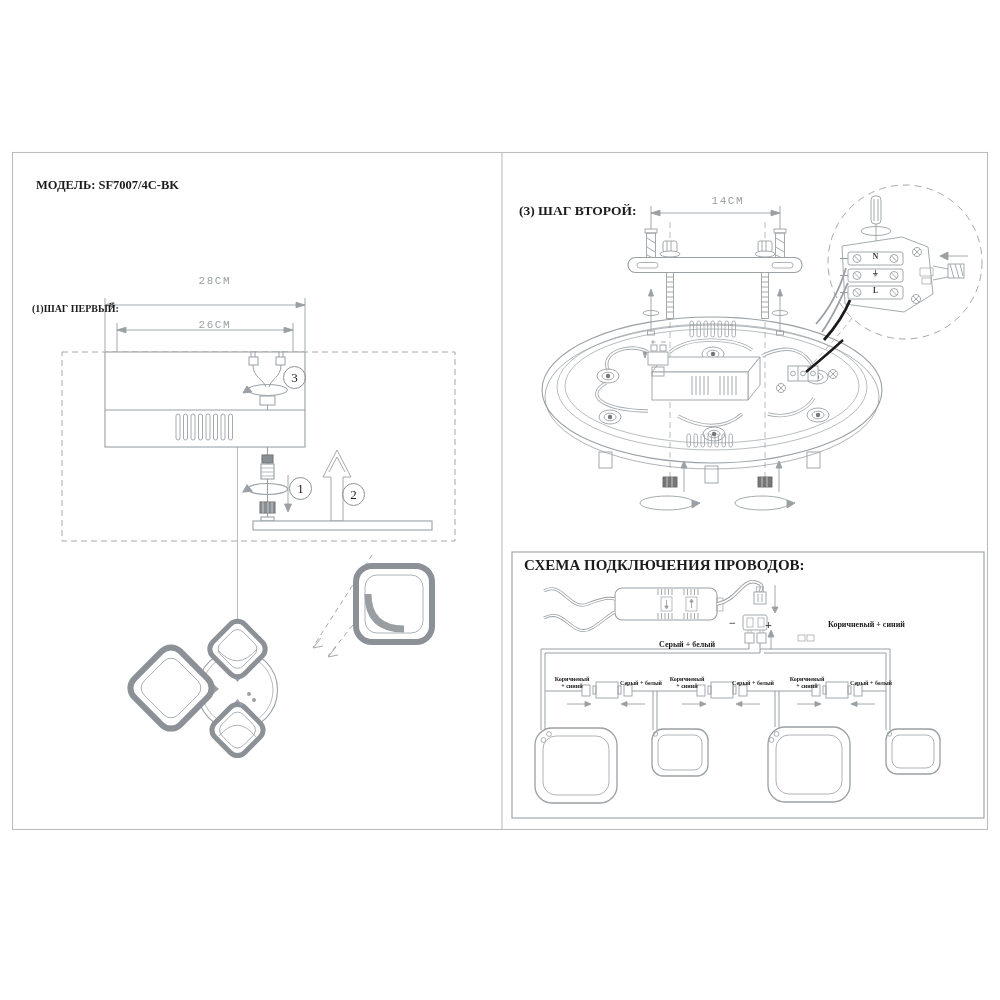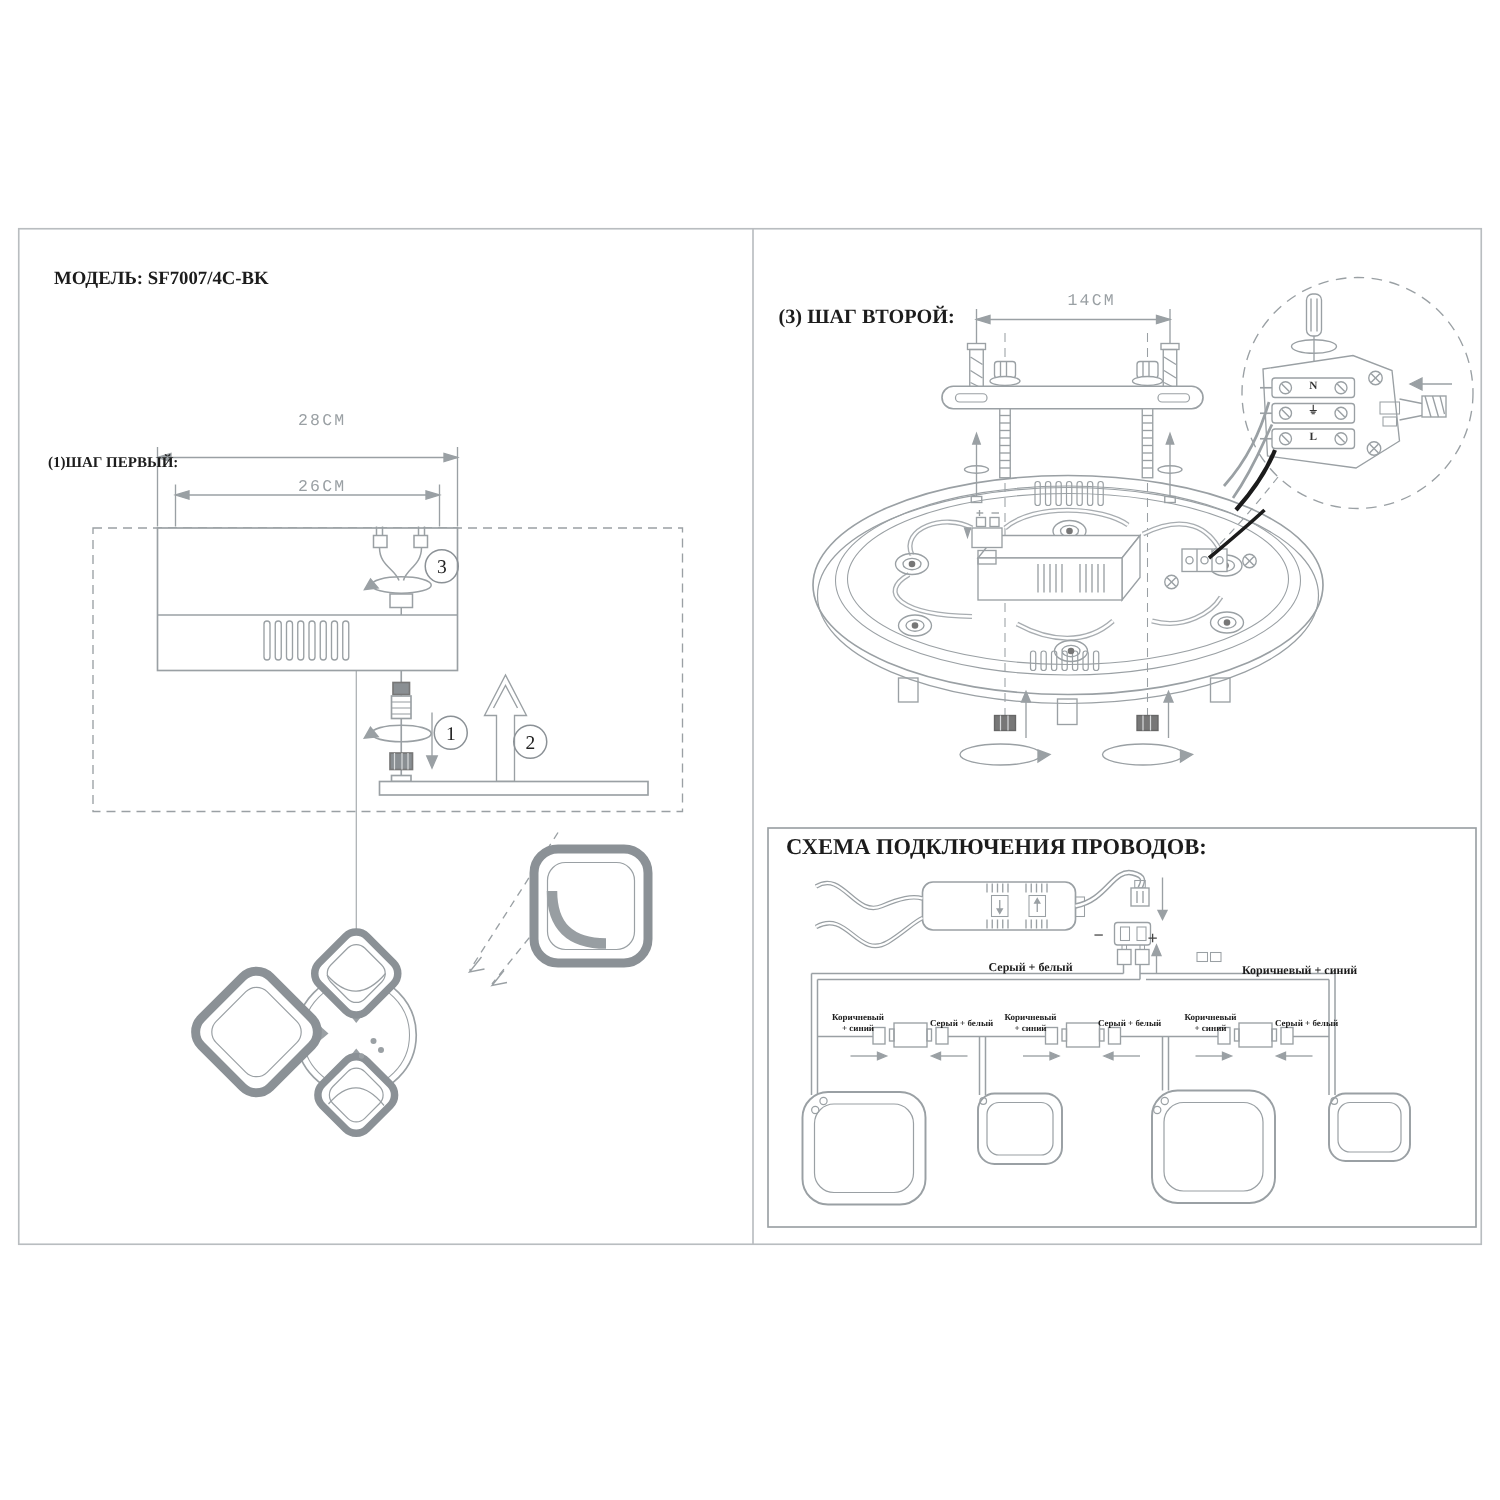--- a/index.html
+++ b/index.html
@@ -21,21 +21,21 @@
   .d26{left:179px;top:319px;width:52px;}
   .d14{left:688px;top:195px;width:56px;}
   .c3{left:283px;top:366px;}
   .c1{left:289px;top:477px;}
   .c2{left:342px;top:483px;}
   .term{width:17px;height:12px;left:867px;font-size:7.5px;font-weight:bold;text-align:center;color:#333;}
   .tn{top:252px;} .te{top:269px;} .tl{top:286px;}
   .pol{font-size:12px;font-weight:bold;color:#444;}
   .pminus{left:729px;top:616px;} .pplus{left:765px;top:618px;}
   .bl{left:659px;top:640px;width:54px;font-size:8px;font-weight:bold;text-align:center;}
-  .br{left:792px;top:642px;width:74px;font-size:8px;font-weight:bold;text-align:center;padding-left:36px;}
+  .br{left:792px;top:620px;width:74px;font-size:8px;font-weight:bold;text-align:center;padding-left:36px;}
   .gl span{display:block;}
   .gl{width:42px;text-align:center;}
   .gr{width:38px;text-align:center;}
   .gl1{left:551px;top:676px;} .gr1{left:620px;top:680px;}
   .gl2{left:666px;top:676px;} .gr2{left:732px;top:680px;}
   .gl3{left:786px;top:676px;} .gr3{left:850px;top:680px;}
 </style>
 </head>
 <body>
 

